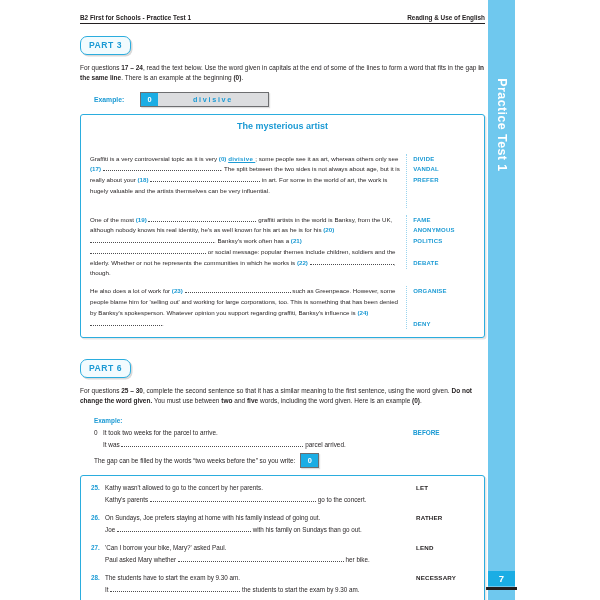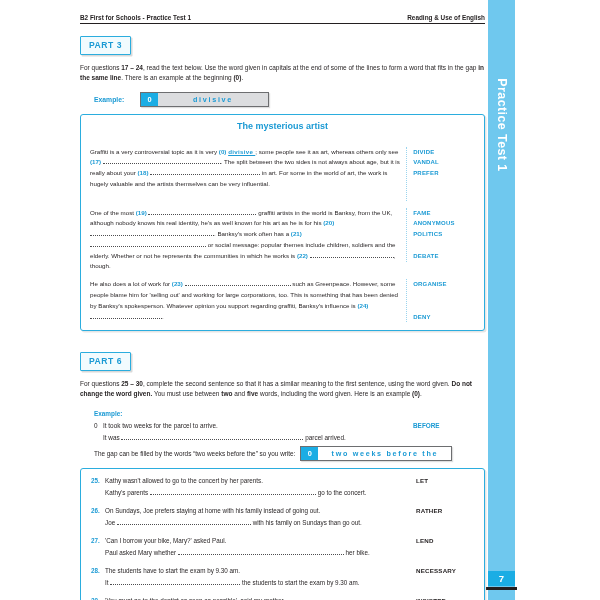--- a/index.html
+++ b/index.html
@@ -95,21 +95,21 @@
   .part-chip {
     display: inline-block;
     border: 1.4px solid #2badde;
     background: #f2fbfe;
     color: #1b9ad4;
     font-size: 8.6px;
     font-weight: bold;
     letter-spacing: 0.5px;
     padding: 3.5px 8px 3.5px 8px;
     box-shadow: 1.5px 1.5px 0 rgba(120,120,120,0.28);
-    border-radius: 1px;
+    border-radius: 7px;
   }
 
   .rubric {
     font-size: 6.5px;
     line-height: 1.62;
     margin-top: 8px;
     color: #231f20;
     text-align: left;
   }
   .rubric b { font-weight: bold; }
@@ -165,21 +165,21 @@
     border-radius: 3px;
     background: #ffffff;
     padding: 6px 9px 8px 9px;
     box-shadow: 1.5px 1.5px 0 rgba(150,150,150,0.25);
   }
   #text-title {
     text-align: center;
     color: #1b9ad4;
     font-size: 9px;
     font-weight: bold;
-    margin-bottom: 16px;
+    margin-bottom: 23px;
   }
   .para-row {
     display: flex;
     align-items: flex-start;
   }
   .para-body {
     width: 311px;
     font-size: 6.2px;
     line-height: 1.74;
     text-align: left;
@@ -366,21 +366,20 @@
         </div>
         <div class="ex-fill">
           <span>It was</span>
           <span class="dots" style="width:182px"></span>
           <span>parcel arrived.</span>
         </div>
         <div class="write-row">
           <span class="lead">The gap can be filled by the words “two weeks before the” so you write:</span>
           <div class="answer-strip">
             <div class="answer-num">0</div>
-            <div class="answer-val white">two weeks before the</div>
           </div>
         </div>
       </div>
 
       <div id="q-box">
           <div class="q-item">
             <div class="q-row1">
               <span class="q-num">25.</span>
               <span class="q-prompt">Kathy wasn't allowed to go to the concert by her parents.</span>
               <span class="q-word">LET</span>

